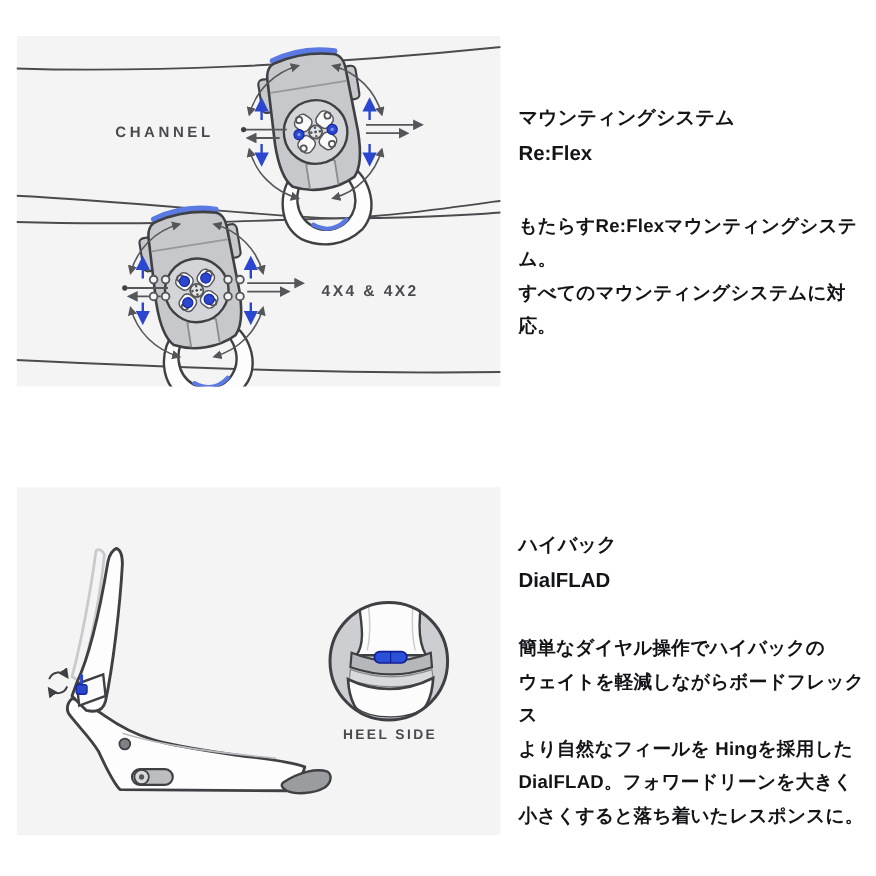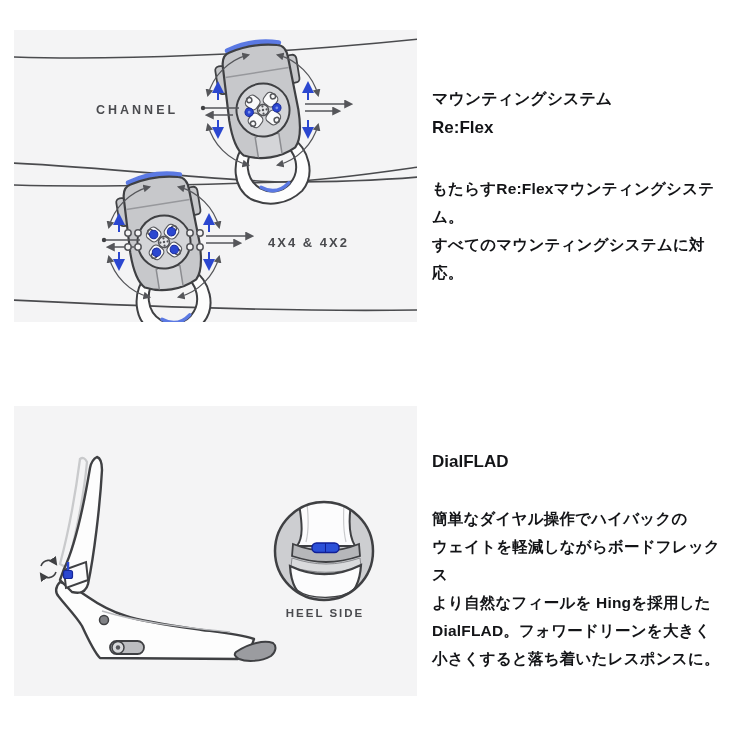--- a/index.html
+++ b/index.html
@@ -209,20 +209,21 @@
           <path d="M311.5,137 L311.5,146.5" stroke="#101f96" stroke-width="1"></path>
         </g>
       </g>
       <circle cx="310" cy="145" r="49" fill="none" stroke="#3f4043" stroke-width="2.5"></circle>
     </g>
   </svg>
   <div class="diagram-label" id="label-heelside">HEEL SIDE</div>
 </div>
 
 <div class="textcol" id="text-highback">
+  <div class="h1">ハイバック</div>
   <div class="h2">DialFLAD</div>
   <div class="body-text">
     <div>簡単なダイヤル操作でハイバックの</div>
     <div>ウェイトを軽減しながらボードフレックス</div>
     <div>より自然なフィールを Hingを採用した</div>
     <div>DialFLAD。フォワードリーンを大きく</div>
     <div>小さくすると落ち着いたレスポンスに。</div>
   </div>
 </div>
 

